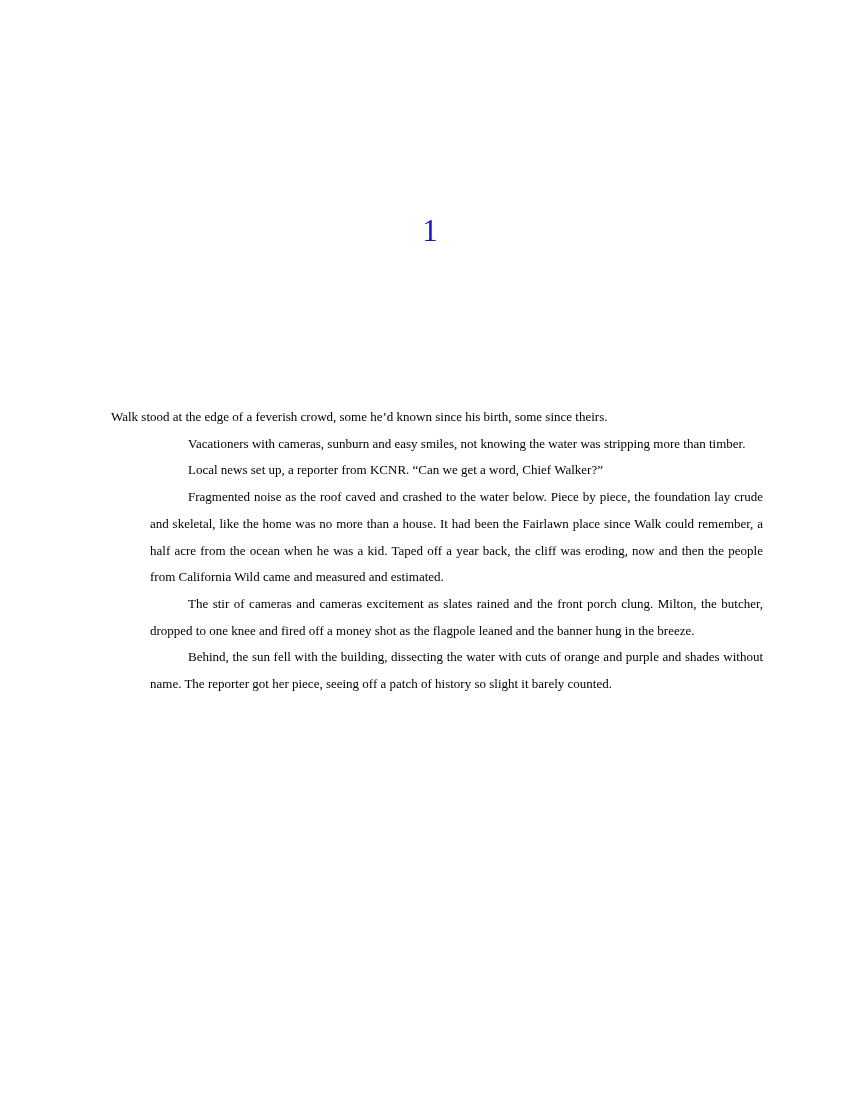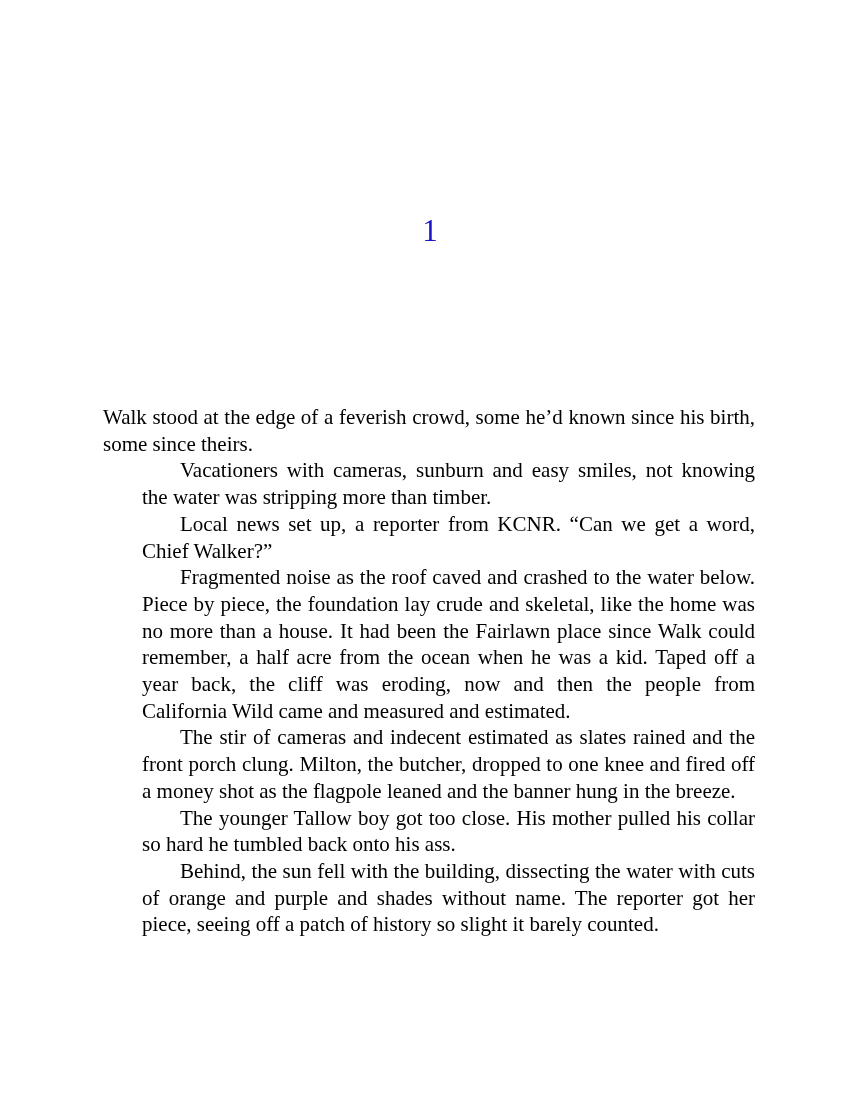--- a/index.html
+++ b/index.html
@@ -27,23 +27,23 @@
     width: 860px;
     text-align: center;
     font-size: 31px;
     line-height: 1.2;
     color: #1a14c8;
     font-family: "Liberation Serif", "DejaVu Serif", serif;
   }
   .body-text {
     position: absolute;
     top: 404px;
-    left: 103px;
+    left: 111px;
     width: 652px;
-    font-size: 21px;
+    font-size: 13px;
     line-height: 26.7px;
     text-align: justify;
     text-justify: inter-word;
     -webkit-hyphens: none;
     hyphens: none;
   }
   .body-text p {
     margin: 0;
     text-indent: 0;
   }
@@ -58,18 +58,17 @@
 
 <div class="page">
 
   <div class="chapter-number">1</div>
 
   <div class="body-text">
     <p>Walk stood at the edge of a feverish crowd, some he’d known since his birth, some since theirs.</p>
     <p class="indented">Vacationers with cameras, sunburn and easy smiles, not knowing the water was stripping more than timber.</p>
     <p class="indented">Local news set up, a reporter from KCNR. “Can we get a word, Chief Walker?”</p>
     <p class="indented">Fragmented noise as the roof caved and crashed to the water below. Piece by piece, the foundation lay crude and skeletal, like the home was no more than a house. It had been the Fairlawn place since Walk could remember, a half acre from the ocean when he was a kid. Taped off a year back, the cliff was eroding, now and then the people from California Wild came and measured and estimated.</p>
-    <p class="indented">The stir of cameras and indecent estimated as slates rained and the front porch clung. Milton, the butcher, dropped to one knee and fired off a money shot as the flagpole leaned and the banner hung in the breeze.</p>
-    <p class="indented">The younger Tallow boy got too close. His mother pulled his collar so hard he tumbled back onto his ass.</p>
+    <p class="indented">The stir of cameras and cameras excitement as slates rained and the front porch clung. Milton, the butcher, dropped to one knee and fired off a money shot as the flagpole leaned and the banner hung in the breeze.</p>
     <p class="indented">Behind, the sun fell with the building, dissecting the water with cuts of orange and purple and shades without name. The reporter got her piece, seeing off a patch of history so slight it barely counted.</p>
   </div>
 
 </div>
 
 </body></html>

